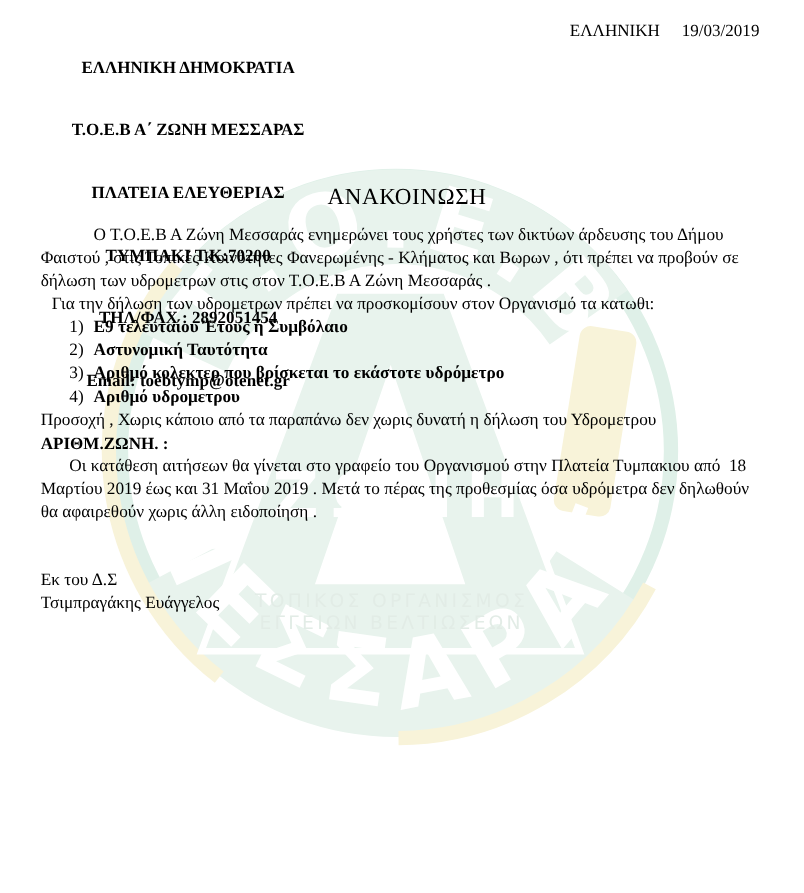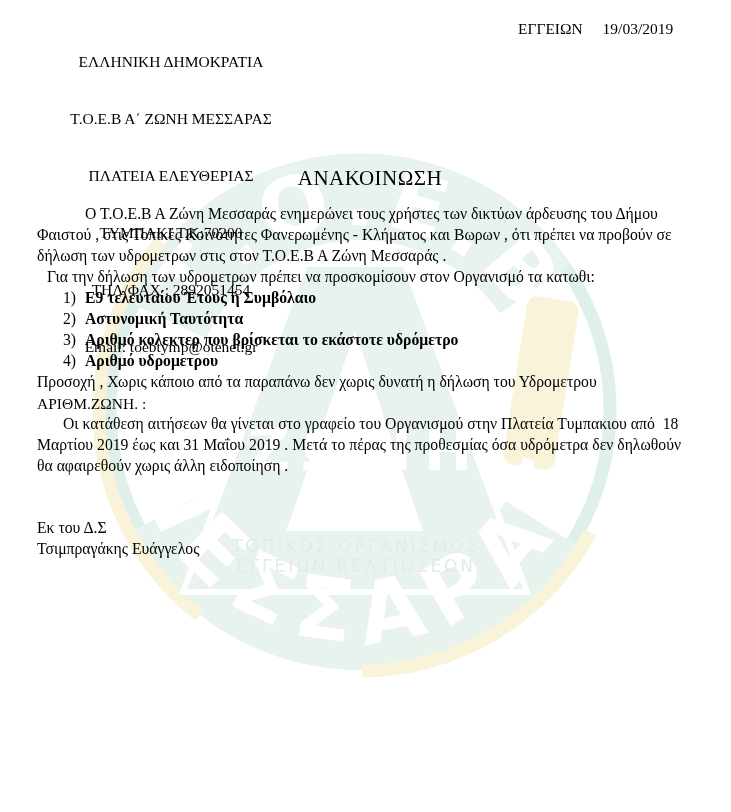--- a/index.html
+++ b/index.html
@@ -28,21 +28,21 @@
     font-family:"DejaVu Sans","Liberation Sans",sans-serif;font-weight:bold;fill:#ffffff;
   }
   .wm-small{
     font-family:"DejaVu Sans","Liberation Sans",sans-serif;fill:var(--seal-small);
     letter-spacing:3px;
   }
   
   .layer{position:absolute;left:0;top:0;width:100%;height:100%;z-index:1;}
   .letterhead{
     position:absolute;left:37px;top:14px;width:268px;
-    font-size:15.5px;line-height:19px;text-align:center;white-space:pre-wrap;
+    font-size:15.5px;line-height:19px;text-align:center;white-space:pre-wrap;font-weight:bold;
   }
   .letterhead .lh-line{min-height:19px;}
   .letterhead .lh-left{text-align:left;}
   .place-date{position:absolute;left:518px;top:20px;font-size:15.5px;}
   .place-date .place{margin-right:16px;}
   .content{position:absolute;left:37px;top:168px;width:666px;font-size:15.7px;line-height:21px;}
   .doc-title{text-align:center;font-size:21px;letter-spacing:0.5px;margin:0 0 14px 0;}
   .para{margin:0;white-space:pre-wrap;}
   .p1{text-indent:48px;}
   .p2{text-indent:10px;}
@@ -99,21 +99,21 @@
       <div class="lh-line">ΕΛΛΗΝΙΚΗ ΔΗΜΟΚΡΑΤΙΑ</div>
       <div class="lh-line">Τ.Ο.Ε.Β Α΄ ΖΩΝΗ ΜΕΣΣΑΡΑΣ</div>
       <div class="lh-line">ΠΛΑΤΕΙΑ ΕΛΕΥΘΕΡΙΑΣ</div>
       <div class="lh-line">ΤΥΜΠΑΚΙ Τ.Κ:70200</div>
       <div class="lh-line">ΤΗΛ/ΦΑΧ : 2892051454</div>
       <div class="lh-line">Email: toebtymp@otenet.gr</div>
       <div class="lh-line lh-left">ΑΡΙΘΜ.ΖΩΝΗ. :</div>
     </div>
 
     <div class="place-date">
-      <span class="place">ΕΓΓΕΙΩΝ</span>
+      <span class="place">ΕΛΛΗΝΙΚΗ</span>
       <span class="date">19/03/2019</span>
     </div>
 
     <div class="content">
       <div class="doc-title">ΑΝΑΚΟΙΝΩΣΗ</div>
 
       <p class="para p1">Ο Τ.Ο.Ε.Β Α Ζώνη Μεσσαράς ενημερώνει τους χρήστες των δικτύων άρδευσης του Δήμου Φαιστού , στις Τοπικές Κοινότητες Φανερωμένης - Κλήματος και Βωρων , ότι πρέπει να προβούν σε δήλωση των υδρομετρων στις στον Τ.Ο.Ε.Β Α Ζώνη Μεσσαράς .</p>
 
       <p class="para p2">Για την δήλωση των υδρομετρων πρέπει να προσκομίσουν στον Οργανισμό τα κατωθι:</p>
 

